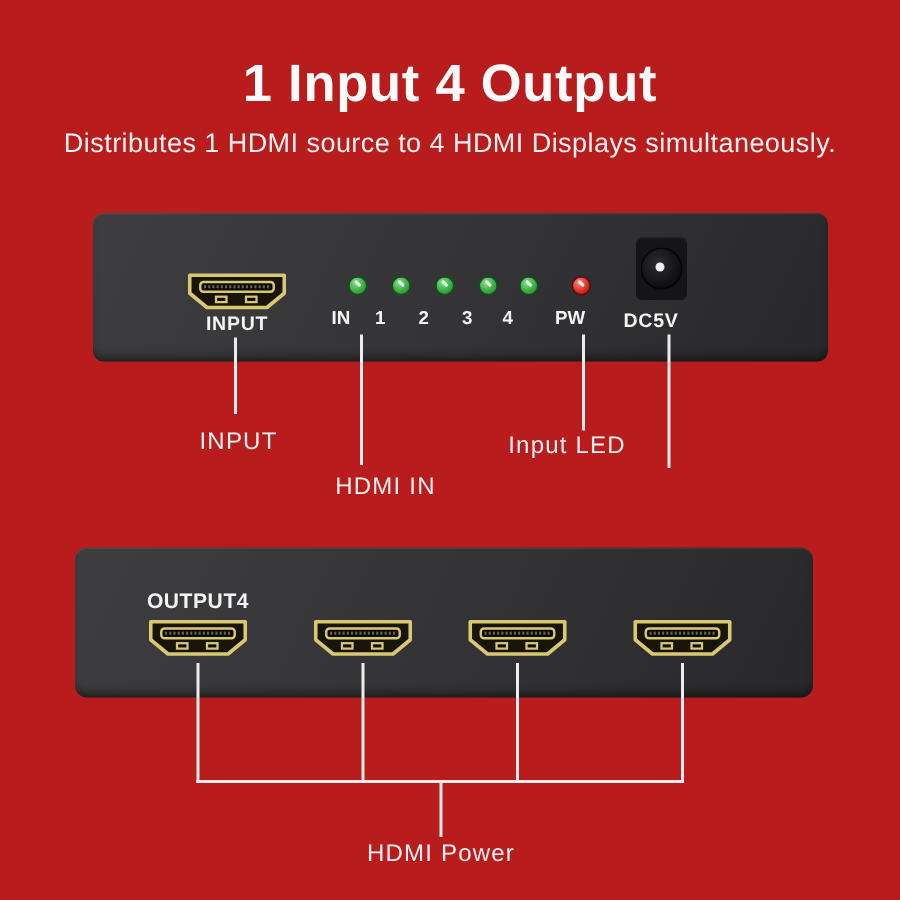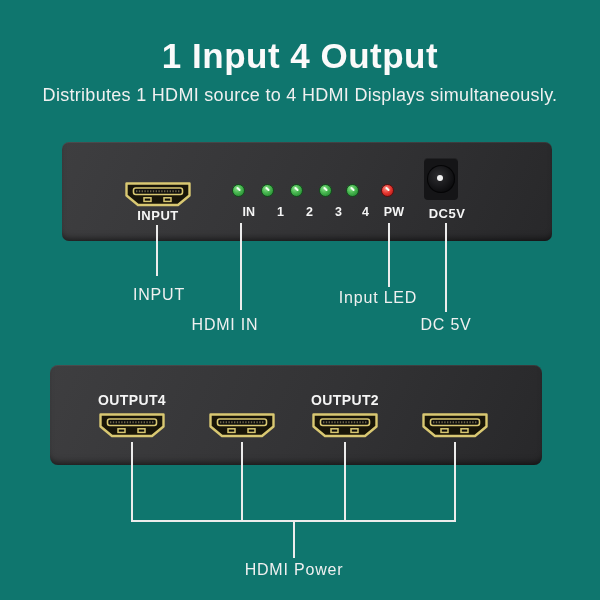--- a/index.html
+++ b/index.html
@@ -1,19 +1,19 @@
 <!DOCTYPE html>
 <html><head>
 <meta charset="utf-8">
 <style>
   * { margin:0; padding:0; box-sizing:border-box; }
   html,body { background:#131a23; }
   .stage {
     position:relative; width:600px; height:600px; overflow:hidden;
-    background:#0f766e;
+    background:#b91c1c;
     font-family:"Liberation Sans", sans-serif;
     color:#f2f2f2;
   }
   
   .title {
     position:absolute; top:36px; left:0; width:600px;
     text-align:center; font-size:35px; font-weight:bold; color:#fafafa;
     letter-spacing:0.5px;
   }
   .subtitle {
@@ -47,21 +47,21 @@
   .led-red {
     background:radial-gradient(circle at 38% 32%, #ff9187 0%, #e3332c 50%, #9c1614 100%);
     border:1px solid #5f0d0d;
   }
   .led::after {
     content:""; position:absolute; left:2.5px; top:2.5px;
     width:5px; height:2px; border-radius:2px; background:#f4fff4;
     transform:rotate(45deg);
   }
   .led-label {
-    position:absolute; width:34px; text-align:right;
+    position:absolute; width:34px; text-align:left;
     font-size:12.5px; font-weight:bold; color:#f5f5f5;
   }
   .dc-jack {
     position:absolute; left:362px; top:16px; width:34px; height:42px;
     background:#151517; border-radius:4px;
     box-shadow: inset 0 1px 0 rgba(255,255,255,0.06);
   }
   .dc-jack-barrel {
     position:absolute; left:3px; top:7px; width:28px; height:28px;
     border-radius:50%;
@@ -123,38 +123,36 @@
     <div class="led-label" style="left:217px; top:63px;">2</div>
     <div class="led-label" style="left:246px; top:63px;">3</div>
     <div class="led-label" style="left:273px; top:63px;">4</div>
     <div class="led-label" style="left:308px; top:63px;">PW</div>
 
     <div class="dc-jack">
       <div class="dc-jack-barrel">
         <div class="dc-jack-pin"></div>
       </div>
     </div>
-    <div class="panel-small-label" style="left:355px; top:64px; width:60px;">DC5V</div>
+    <div class="panel-small-label" style="left:342px; top:64px; width:60px;">DC5V</div>
   </div>
 
   <div class="cline" style="left:156px; top:225px; height:51px;"></div>
   <div class="callout-label" style="left:109px; top:286px; width:100px;">INPUT</div>
 
   <div class="cline" style="left:240px; top:223px; height:87px;"></div>
-  <div class="callout-label" style="left:164px; top:316px; width:122px;text-align:center;">HDMI IN</div>
+  <div class="callout-label" style="left:196px; top:316px; width:122px;text-align:center;">HDMI IN</div>
 
   <div class="cline" style="left:388px; top:223px; height:64px;"></div>
   <div class="callout-label" style="left:308px; top:289px; width:140px;">Input LED</div>
 
   <div class="cline" style="left:445px; top:223px; height:89px;"></div>
-  <div class="callout-label" style="left:385px; top:316px; width:122px;">DC 5V</div>
 
   <div class="panel panel-back">
     <div class="out-label" style="left:32px;">OUTPUT4</div>
-    <div class="out-label" style="left:245px;">OUTPUT2</div>
 
     <svg class="port" style="left:49px; top:48px;" width="66" height="25" viewBox="0 0 66 25">
         <use href="#hdmi-port-shape"></use>
       </svg>
     <svg class="port" style="left:159px; top:48px;" width="66" height="25" viewBox="0 0 66 25">
         <use href="#hdmi-port-shape"></use>
       </svg>
     <svg class="port" style="left:262px; top:48px;" width="66" height="25" viewBox="0 0 66 25">
         <use href="#hdmi-port-shape"></use>
       </svg>

